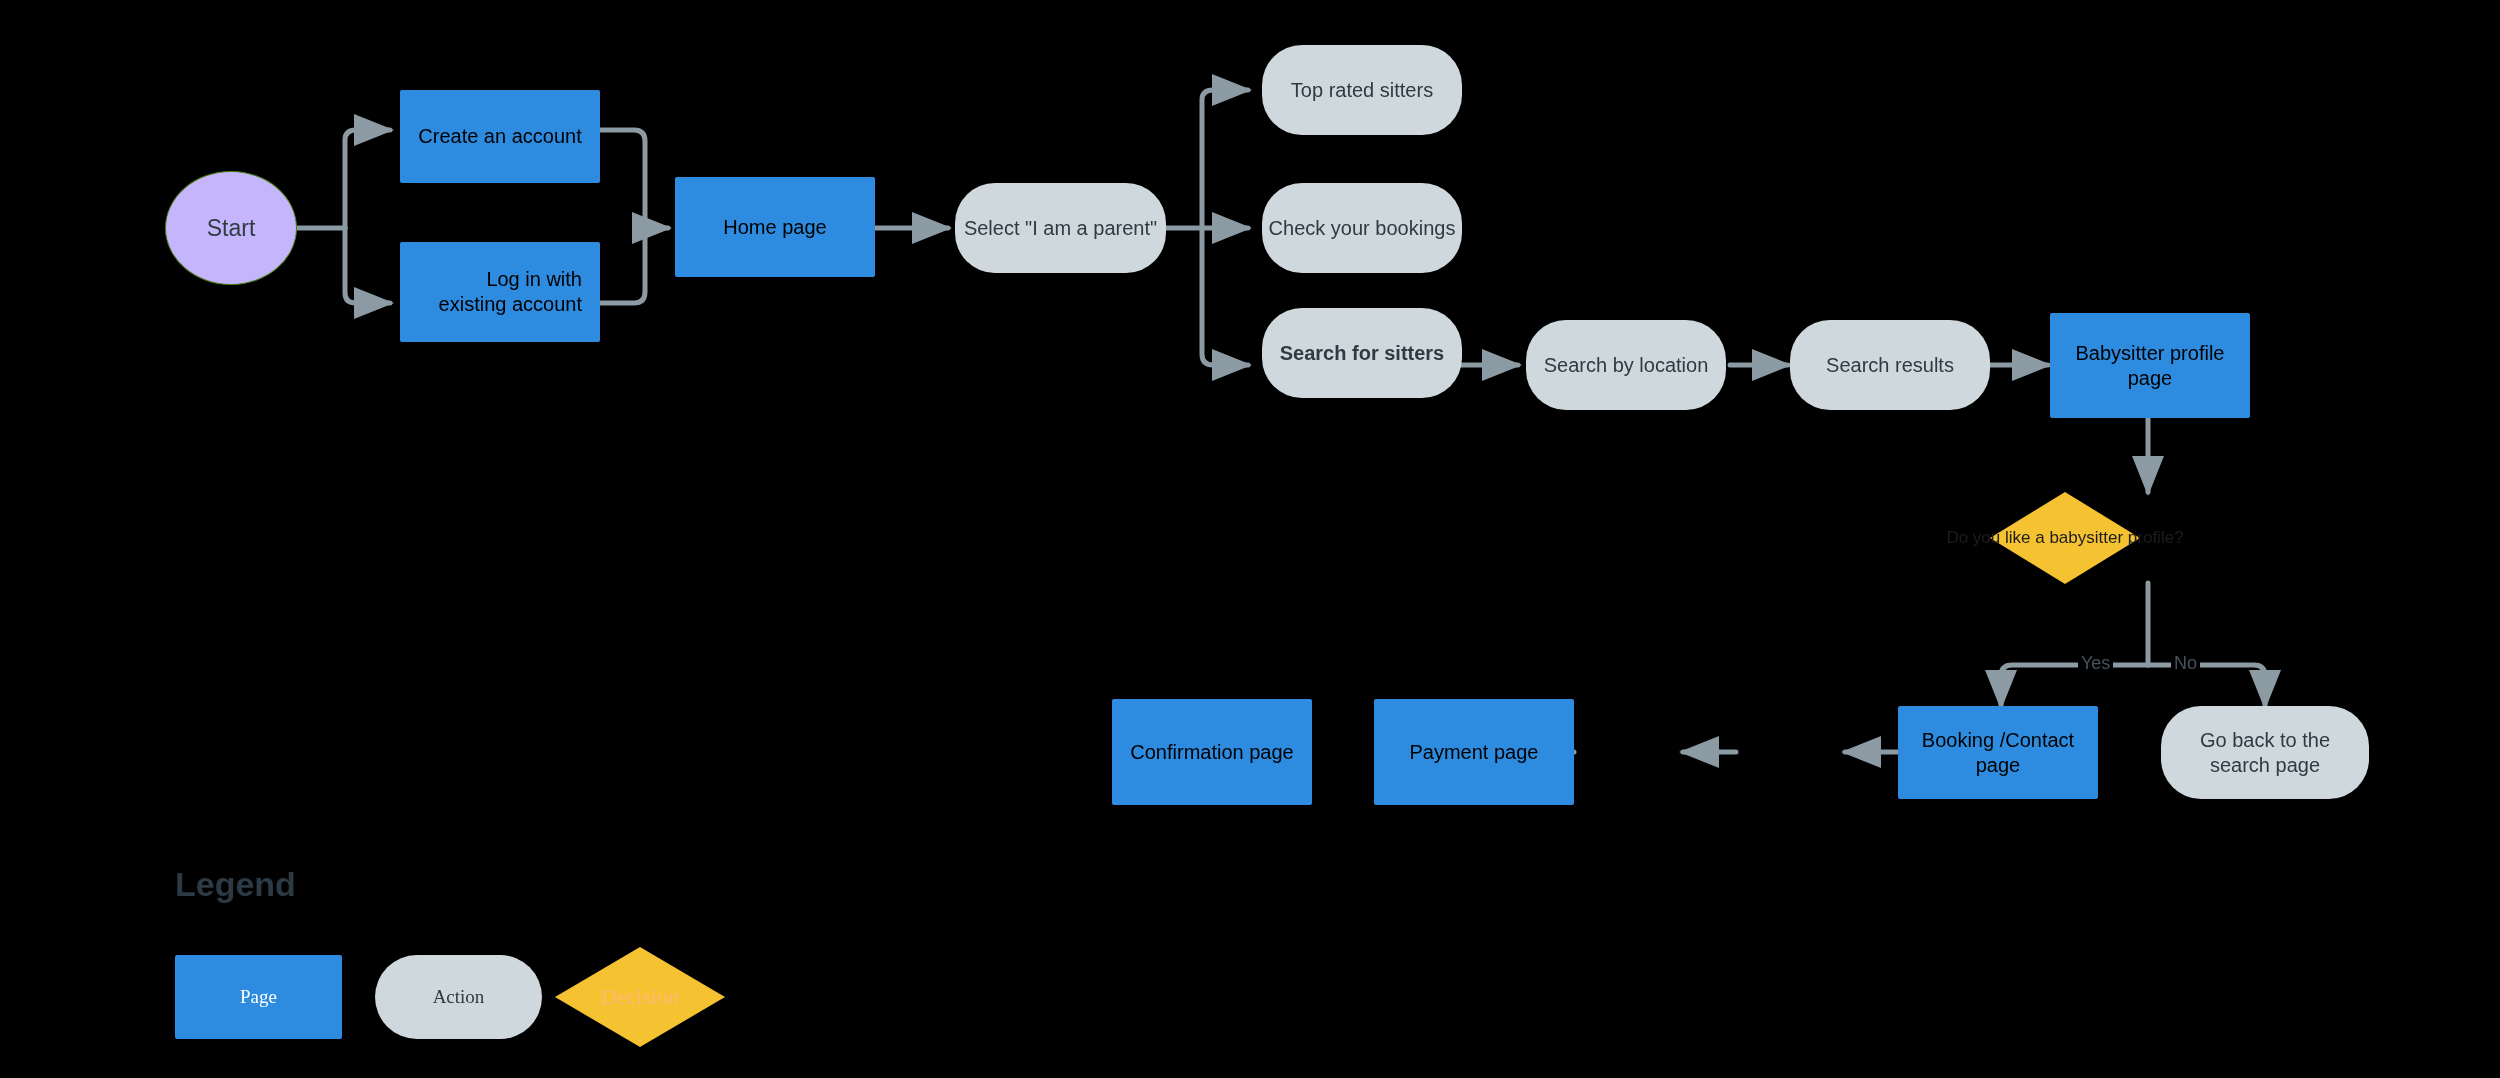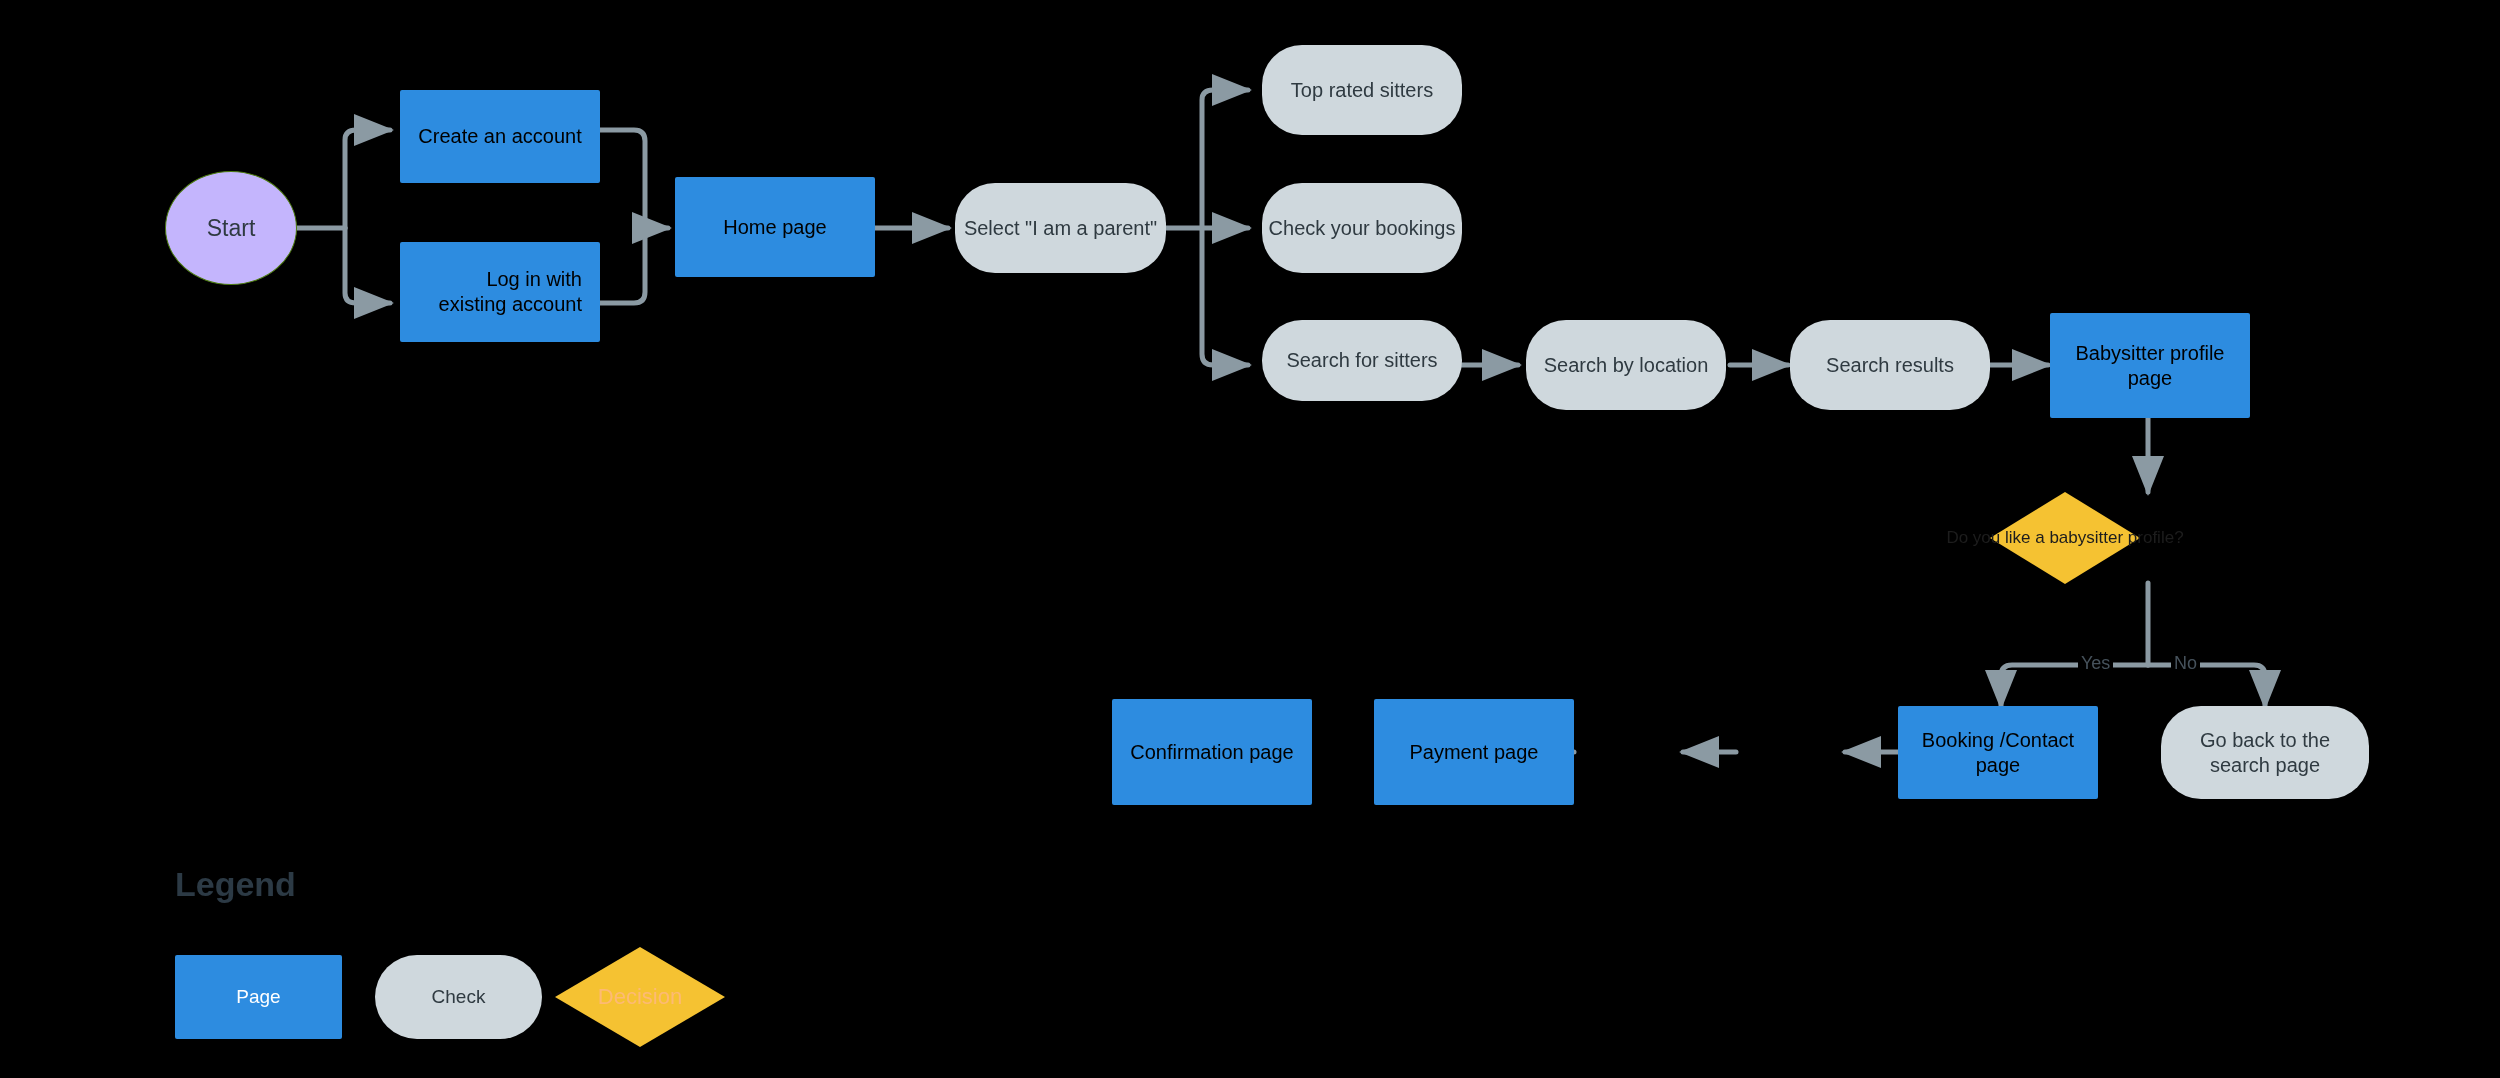--- a/index.html
+++ b/index.html
@@ -33,21 +33,21 @@
   .diamond-label{position:relative;z-index:2;white-space:nowrap;font-size:17px;line-height:1.35;}
 
   .edge-label{position:absolute;color:#46525c;font-size:18px;font-weight:normal;z-index:4;
     background:#000;padding:0 3px;}
 
   
   #legend{position:absolute;left:175px;top:865px;z-index:5;}
   #legend-title{font-size:34px;font-weight:bold;color:#2c3a45;letter-spacing:0px;}
   .legend-row{position:absolute;top:90px;left:0;width:600px;height:90px;}
   .legend-item{position:absolute;display:flex;align-items:center;justify-content:center;
-    box-sizing:border-box;text-align:center;}
+    box-sizing:border-box;text-align:center;font-family:Liberation Serif, serif;}
   .legend-page{left:0;top:0;width:167px;height:84px;background:#2d8ce0;color:#fff;font-size:19px;border-radius:2px;}
   .legend-action{left:200px;top:0;width:167px;height:84px;background:#cfd8dd;color:#2f3a41;font-size:19px;border-radius:42px;}
   .legend-decision{left:380px;top:-8px;width:170px;height:100px;color:#fdba74;font-size:22px;}
   .legend-decision .diamond-shape{background:#f5c232;}
 </style>
 </head>
 <body>
 
 <div id="canvas">
 
@@ -124,21 +124,21 @@
   </div>
 
   <div class="node action" style="left:1262px;top:45px;width:200px;height:90px;">
     <span>Top rated sitters</span>
   </div>
 
   <div class="node action" style="left:1262px;top:183px;width:200px;height:90px;">
     <span>Check your bookings</span>
   </div>
 
-  <div class="node action" style="left:1262px;top:320px;width:200px;height:81px;">
+  <div class="node action" style="left:1262px;top:308px;width:200px;height:90px;font-weight:bold;">
     <span>Search for sitters</span>
   </div>
 
   <div class="node action" style="left:1526px;top:320px;width:200px;height:90px;">
     <span>Search by location</span>
   </div>
 
   <div class="node action" style="left:1790px;top:320px;width:200px;height:90px;">
     <span>Search results</span>
   </div>
@@ -174,21 +174,21 @@
 
   <div id="legend">
     <div id="legend-title">Legend</div>
     <div class="legend-row">
 
       <div class="legend-item legend-page">
         <span>Page</span>
       </div>
 
       <div class="legend-item legend-action">
-        <span>Check</span>
+        <span>Action</span>
       </div>
 
       <div class="legend-item legend-decision">
         <div class="diamond-shape"></div>
         <span style="position:relative;z-index:2;">Decision</span>
       </div>
 
     </div>
   </div>
 

